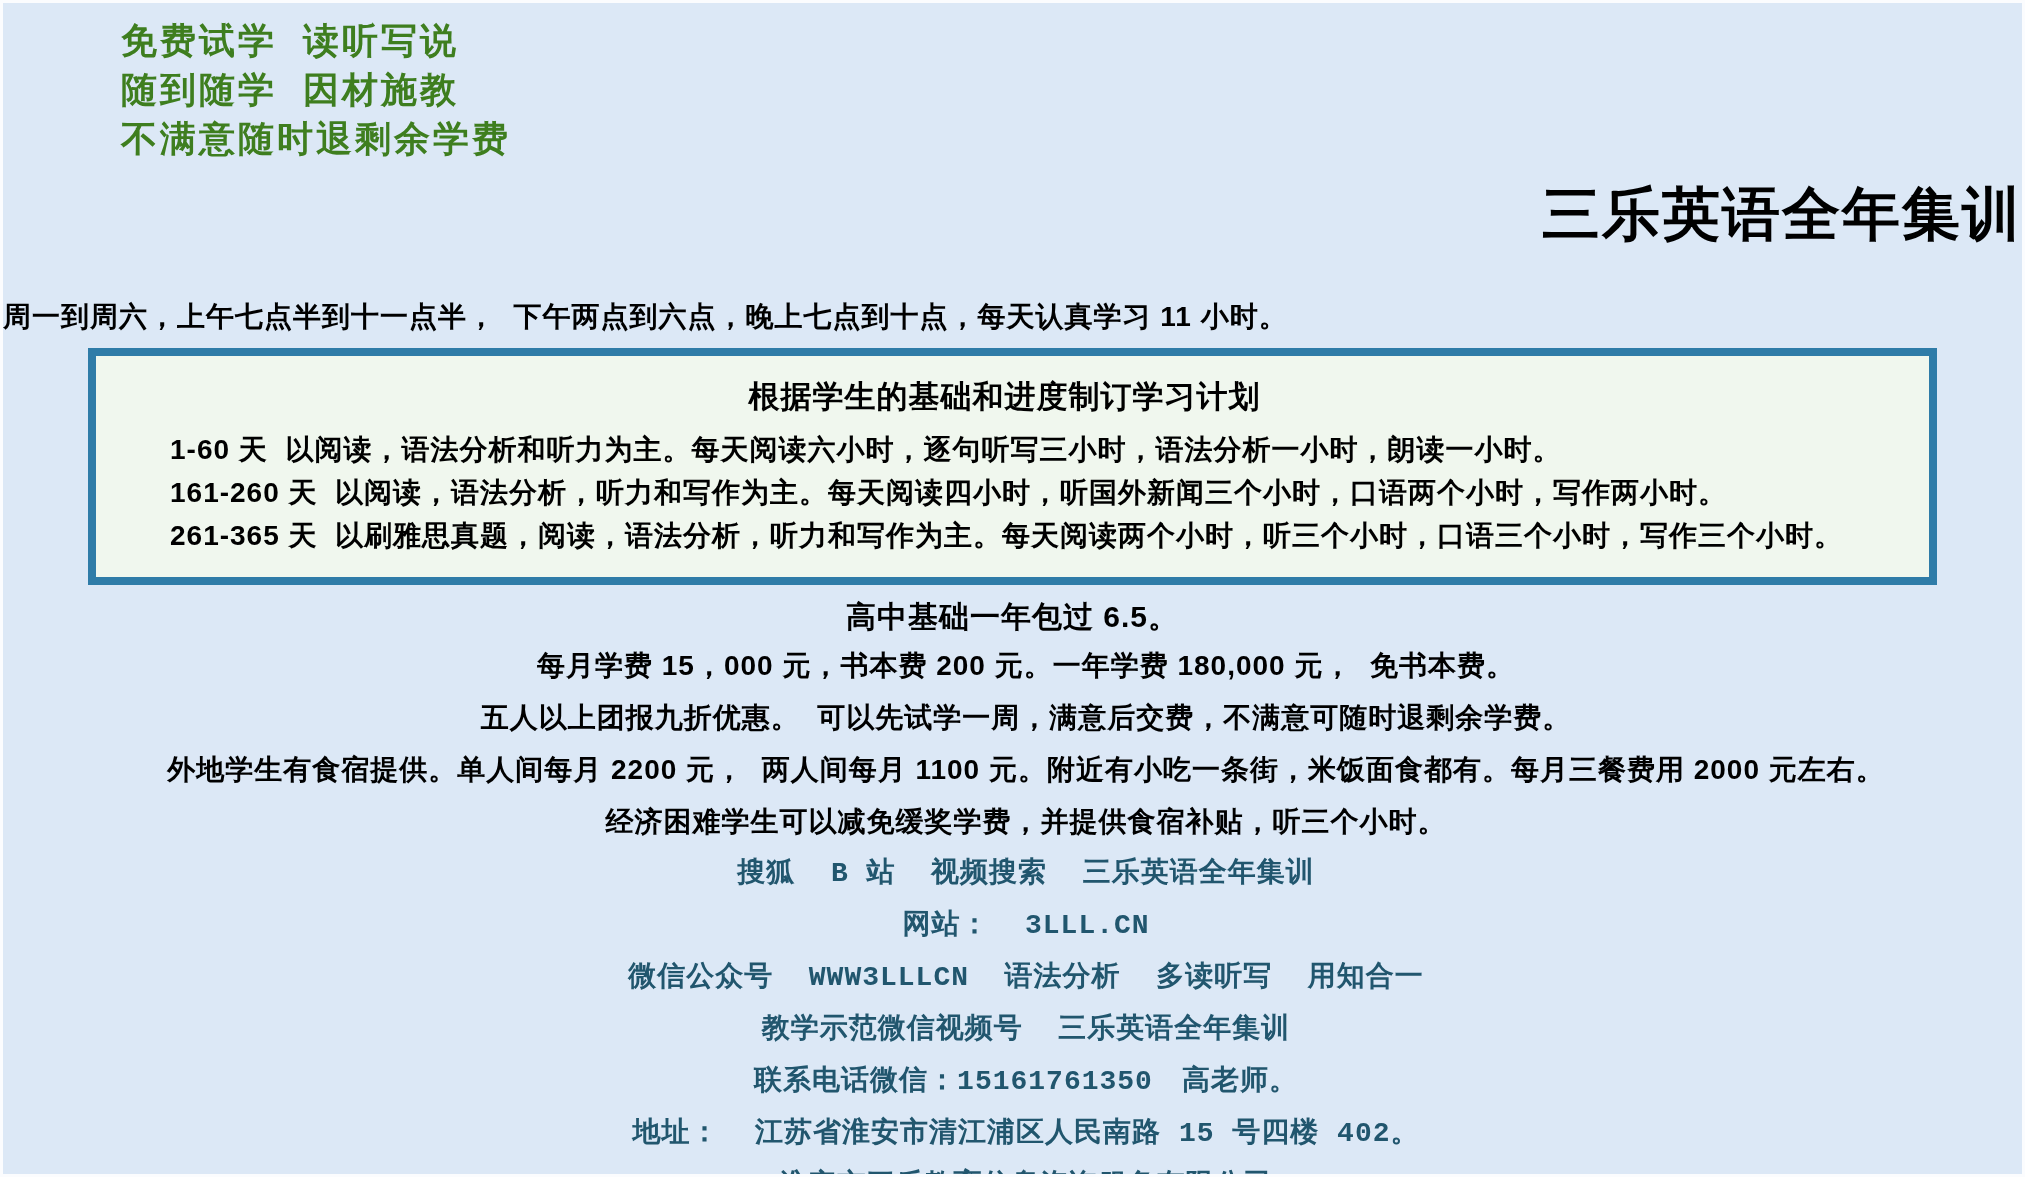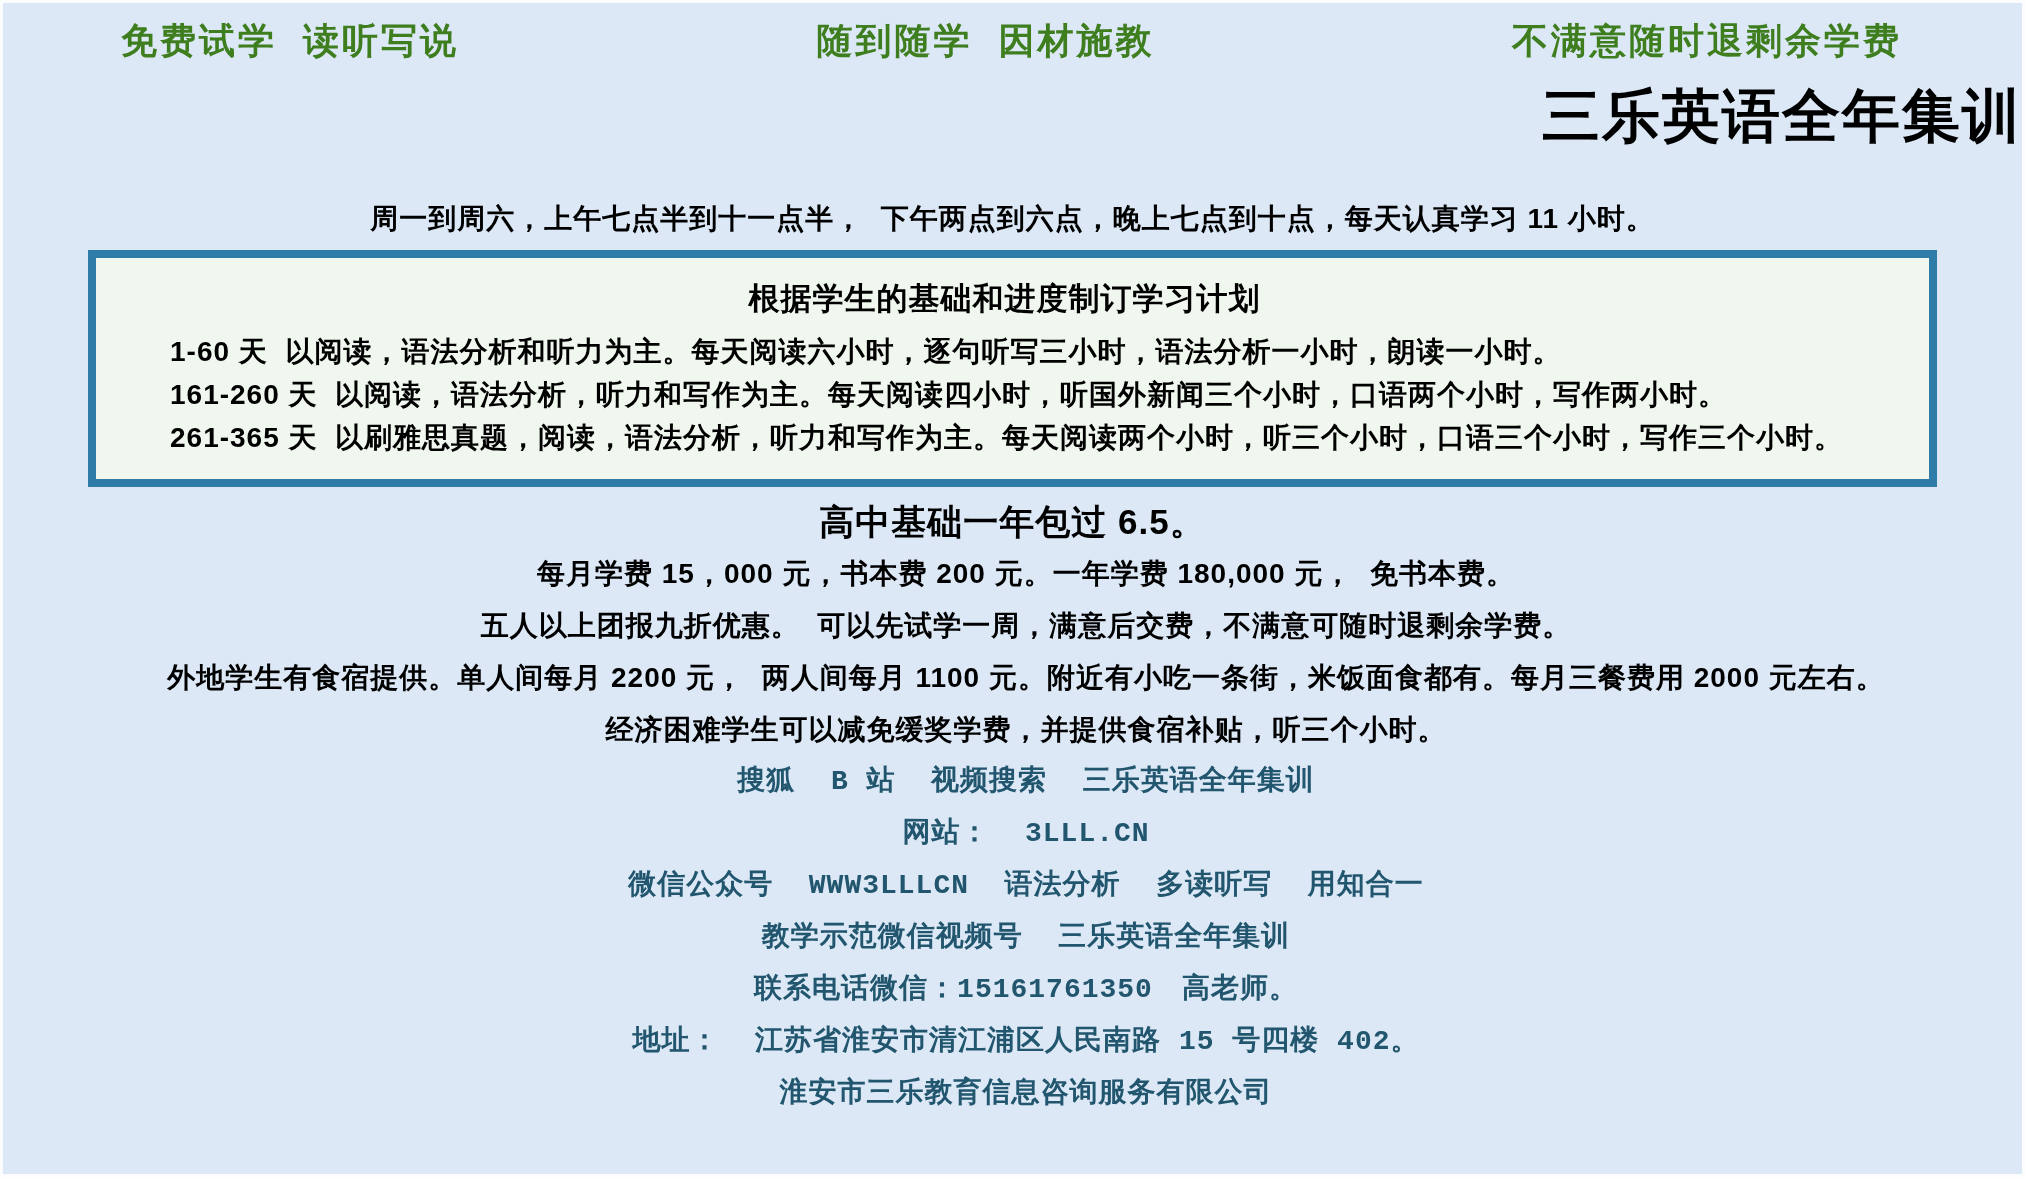--- a/index.html
+++ b/index.html
@@ -16,31 +16,31 @@
     color: #000000;
   }
   .top-row {
     display: flex;
     justify-content: space-between;
     padding: 14px 120px 0 118px;
     font-size: 36px;
     letter-spacing: 3px;
     color: var(--green, #3e7e1f);
     white-space: pre-wrap;
+    flex-direction: column;
   }
   .title {
     margin: 12px 0 0 0;
     text-align: right;
     font-size: 58px;
     letter-spacing: 2px;
     color: #000000;
   }
   .schedule {
     margin-top: 44px;
-    text-align: center;
     font-size: 28px;
     letter-spacing: 1px;
     white-space: pre-wrap;
   }
   .plan-box {
     box-sizing: border-box;
     width: 1849px;
     margin: 12px auto 0 auto;
     border: 8px solid var(--boxBorder, #2f7ca8);
     background: var(--boxBg, #f0f7ee);
@@ -55,21 +55,21 @@
   .plan-line {
     font-size: 28px;
     line-height: 43px;
     padding-left: 62px;
     letter-spacing: 1px;
     white-space: pre-wrap;
   }
   .highlight {
     margin-top: 12px;
     text-align: center;
-    font-size: 35px;
+    font-size: 30px;
     letter-spacing: 1px;
   }
   .lines { margin-top: 2px; }
   .line {
     text-align: center;
     font-size: 28px;
     line-height: 52px;
     letter-spacing: 1px;
     white-space: pre-wrap;
     padding-left: 27px;

